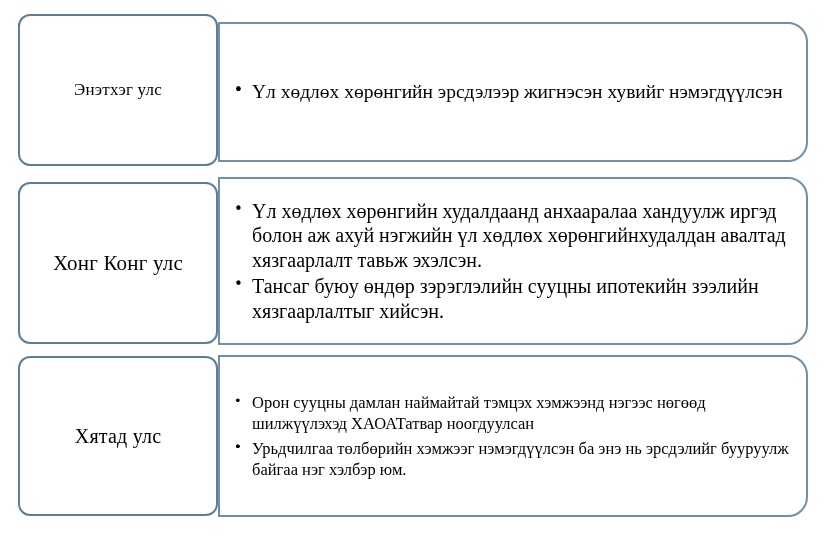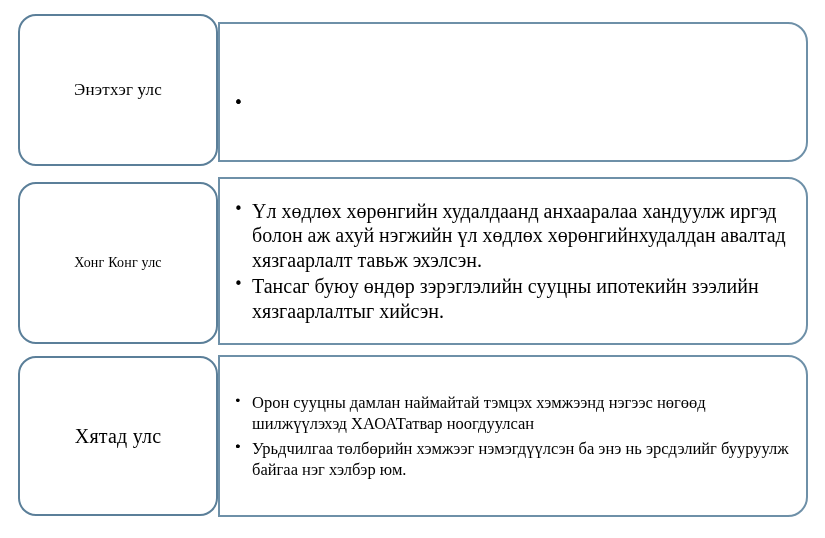--- a/index.html
+++ b/index.html
@@ -19,21 +19,21 @@
     position: relative;
     width: 825px;
     height: 538px;
   }
 
   
   .label-box {
     position: absolute;
     box-sizing: border-box;
     border: 2.5px solid #5b7f99;
-    border-radius: 18px;
+    border-radius: 12px;
     background: #ffffff;
     display: flex;
     align-items: center;
     justify-content: center;
     text-align: center;
   }
   .label-box .label-text {
     display: block;
     line-height: 1.15;
     letter-spacing: 0.2px;
@@ -73,21 +73,21 @@
   
   #row1-label  { left: 18px;  top: 14px;  width: 200px; height: 152px; }
   #row1-label .label-text { font-size: 17px; }
 
   #row1-content { left: 218px; top: 22px; width: 590px; height: 140px; padding: 6px 14px 6px 8px; }
   #row1-content li { font-size: 19.5px; margin: 2px 0; }
   #row1-content li .bullet { font-size: 15px; top: 1px; }
 
   
   #row2-label  { left: 18px;  top: 182px; width: 200px; height: 162px; }
-  #row2-label .label-text { font-size: 14px; }
+  #row2-label .label-text { font-size: 21px; }
 
   #row2-content { left: 218px; top: 177px; width: 590px; height: 168px; padding: 4px 14px 4px 8px; }
   #row2-content li { font-size: 20px; margin: 1px 0; }
   #row2-content li .bullet { font-size: 15px; top: 1px; }
 
   
   #row3-label  { left: 18px;  top: 356px; width: 200px; height: 160px; }
   #row3-label .label-text { font-size: 20px; }
 
   #row3-content { left: 218px; top: 355px; width: 590px; height: 162px; padding: 6px 12px 6px 8px; }
@@ -103,20 +103,21 @@
     <span class="label-text">Энэтхэг улс</span>
   </div>
 
   <div class="content-box" id="row1-content">
     <ul>
       <li>
         <span class="bullet">•</span>
       </li>
       <li>
         <span class="bullet">•</span>
+        <span>Үл хөдлөх хөрөнгийн эрсдэлээр жигнэсэн хувийг нэмэгдүүлсэн</span>
       </li>
     </ul>
   </div>
 
   <div class="label-box" id="row2-label">
     <span class="label-text">Хонг Конг улс</span>
   </div>
 
   <div class="content-box" id="row2-content">
     <ul>

